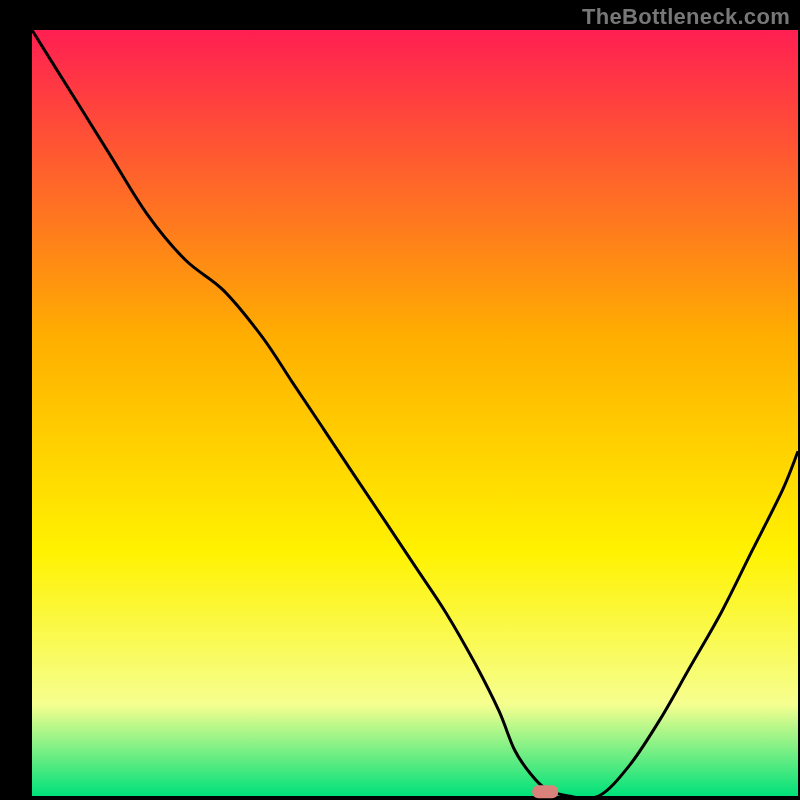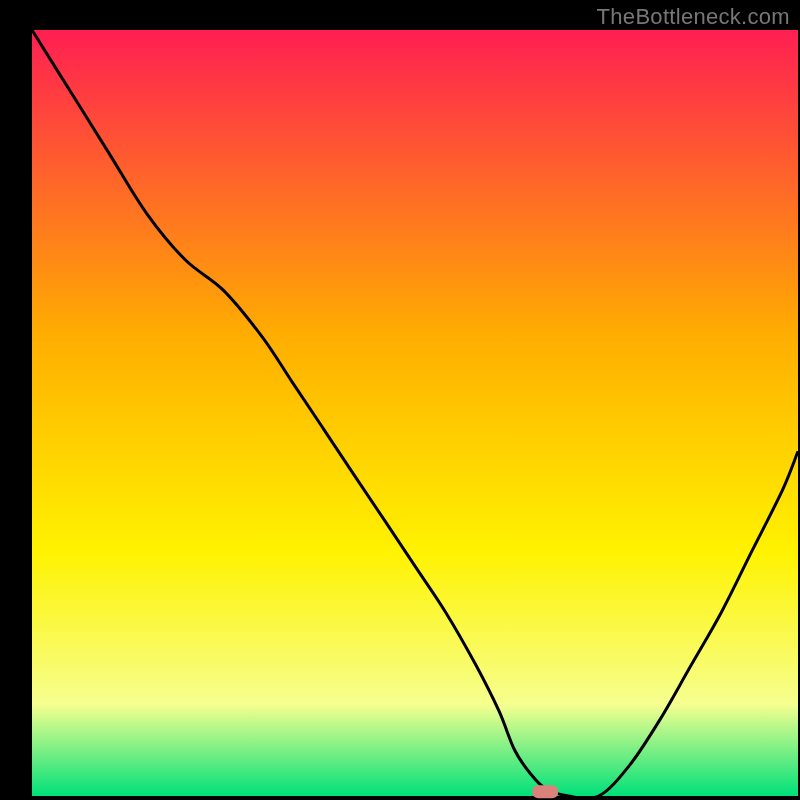--- a/index.html
+++ b/index.html
@@ -17,21 +17,21 @@
     top: 0;
     width: 800px;
     height: 800px;
   }
   .watermark {
     position: absolute;
     top: 4px;
     right: 10px;
     color: #777;
     font-size: 22px;
-    font-weight: 400;
+    font-weight: 700;
     letter-spacing: 0.3px;
     user-select: none;
   }
 </style>
 </head>
 <body>
 
 <svg class="chart-frame" viewBox="0 0 800 800" preserveAspectRatio="none">
   <defs>
     <linearGradient id="bg-grad" x1="0" y1="0" x2="0" y2="1">

